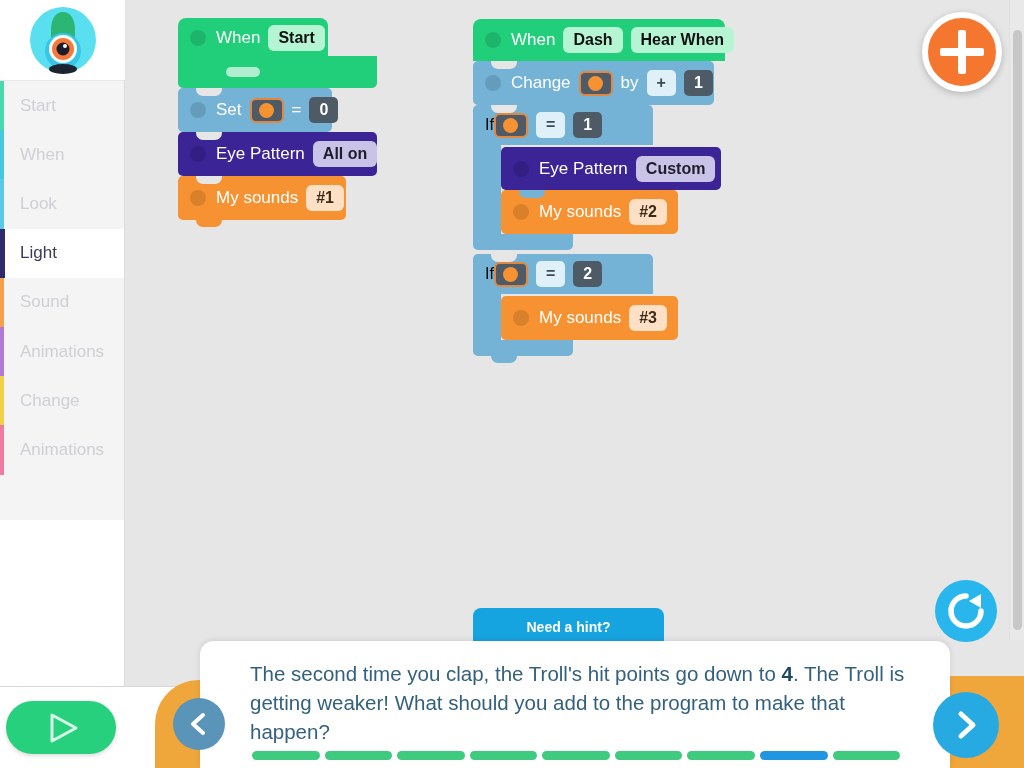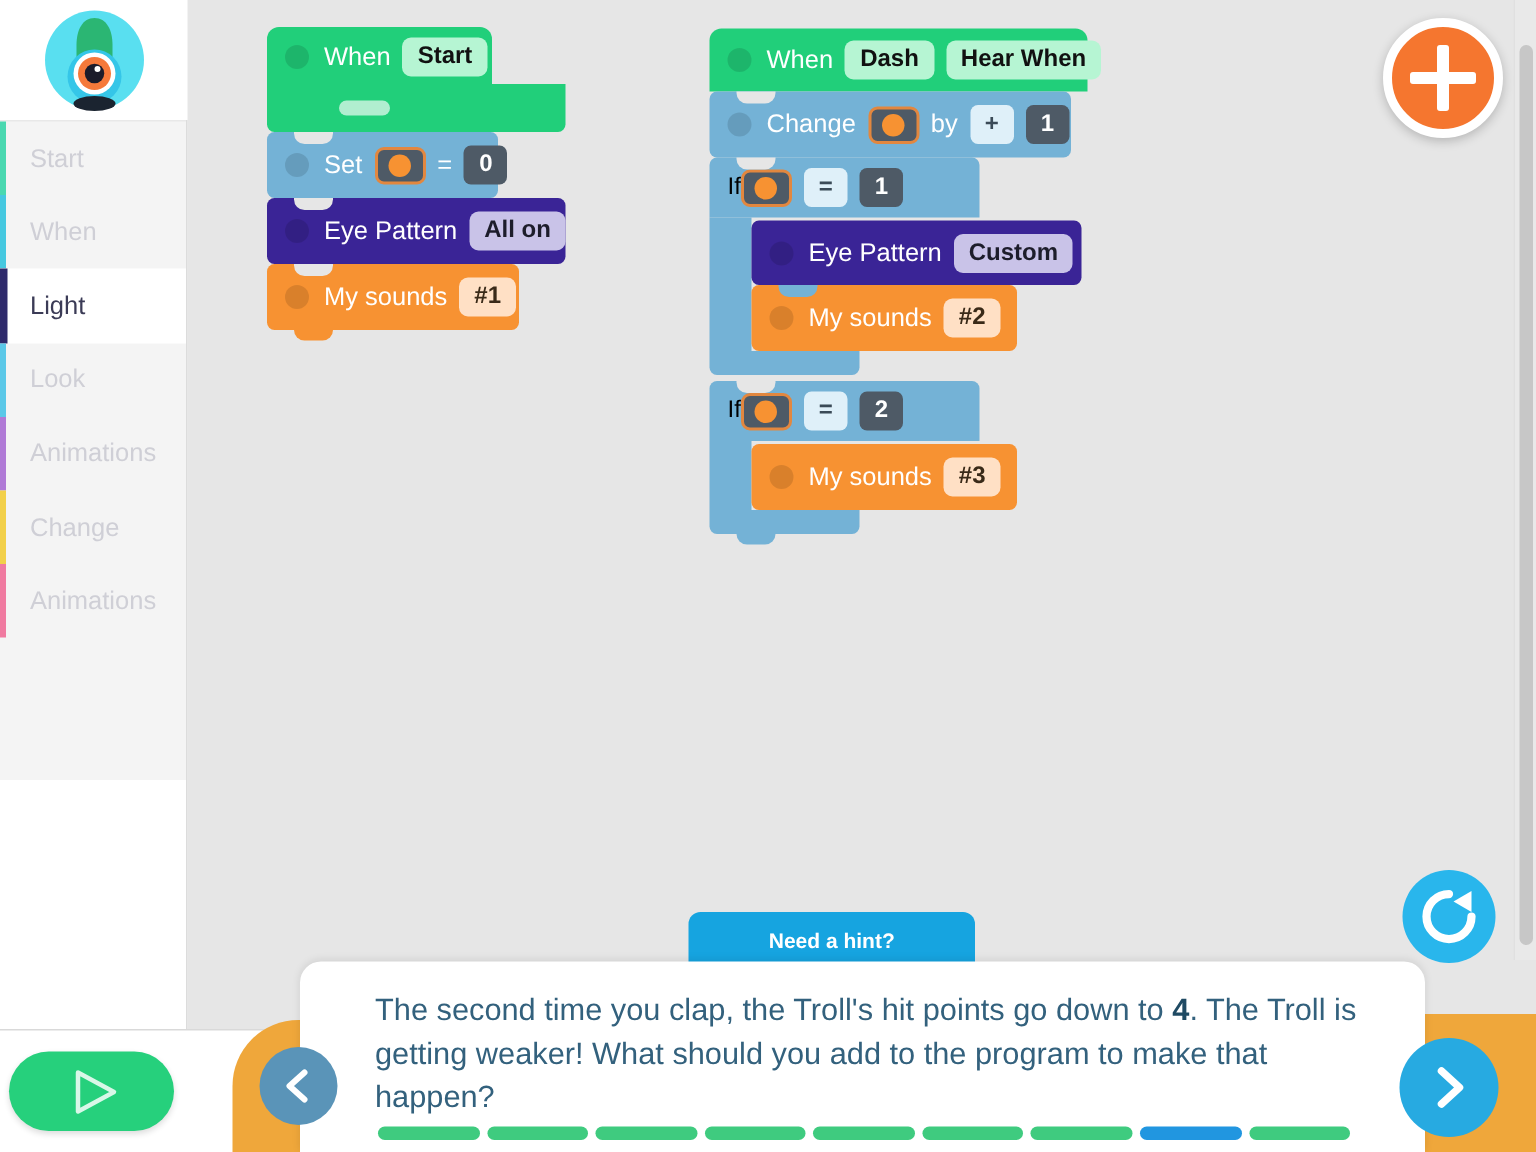--- a/index.html
+++ b/index.html
@@ -214,21 +214,21 @@
   }
   #next-button {
     position: absolute; right: 25px; bottom: 10px;
     width: 66px; height: 66px; border-radius: 50%;
     background: #27aae1; z-index: 26;
     display:flex; align-items:center; justify-content:center;
   }
 
   
   #hint-button {
-    position: absolute; left: 459px; top: 608px;
+    position: absolute; left: 473px; top: 608px;
     width: 191px; height: 38px;
     background: #16a4e0;
     border-radius: 8px 8px 0 0;
     color: #fff; font-size: 14px; font-weight: bold;
     display:flex; align-items:center; justify-content:center;
     z-index: 24;
   }
   #instruction-card {
     position: absolute; left: 200px; top: 641px;
     width: 750px; height: 127px;
@@ -276,27 +276,31 @@
 
     <div id="category-list">
       <div class="cat-item">
         <span class="accent" style="background:#4ad8b0"></span>
         <span>Start</span>
       </div>
       <div class="cat-item">
         <span class="accent" style="background:#45c8e0"></span>
         <span>When</span>
       </div>
+      <div class="cat-item">
+        <span class="accent" style="background:#5bc8e8"></span>
+        <span>Look</span>
+      </div>
       <div class="cat-item active">
         <span class="accent" style="background:#2e2a6b"></span>
         <span>Light</span>
       </div>
       <div class="cat-item">
-        <span class="accent" style="background:#5bc8e8"></span>
-        <span>Look</span>
+        <span class="accent" style="background:#f4a04a"></span>
+        <span>Sound</span>
       </div>
       <div class="cat-item">
         <span class="accent" style="background:#b07ad6"></span>
         <span>Animations</span>
       </div>
       <div class="cat-item">
         <span class="accent" style="background:#f2d04a"></span>
         <span>Change</span>
       </div>
       <div class="cat-item">

